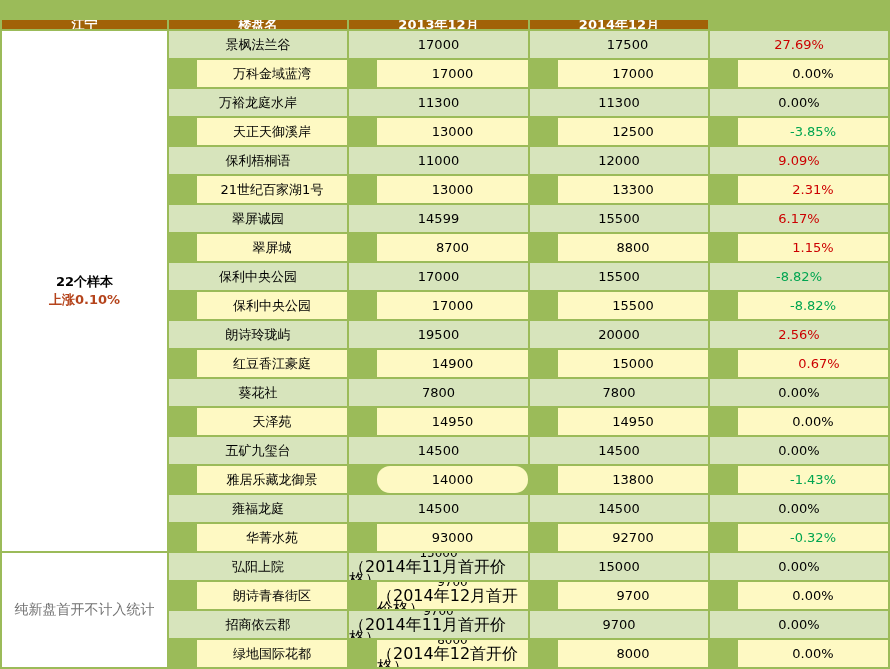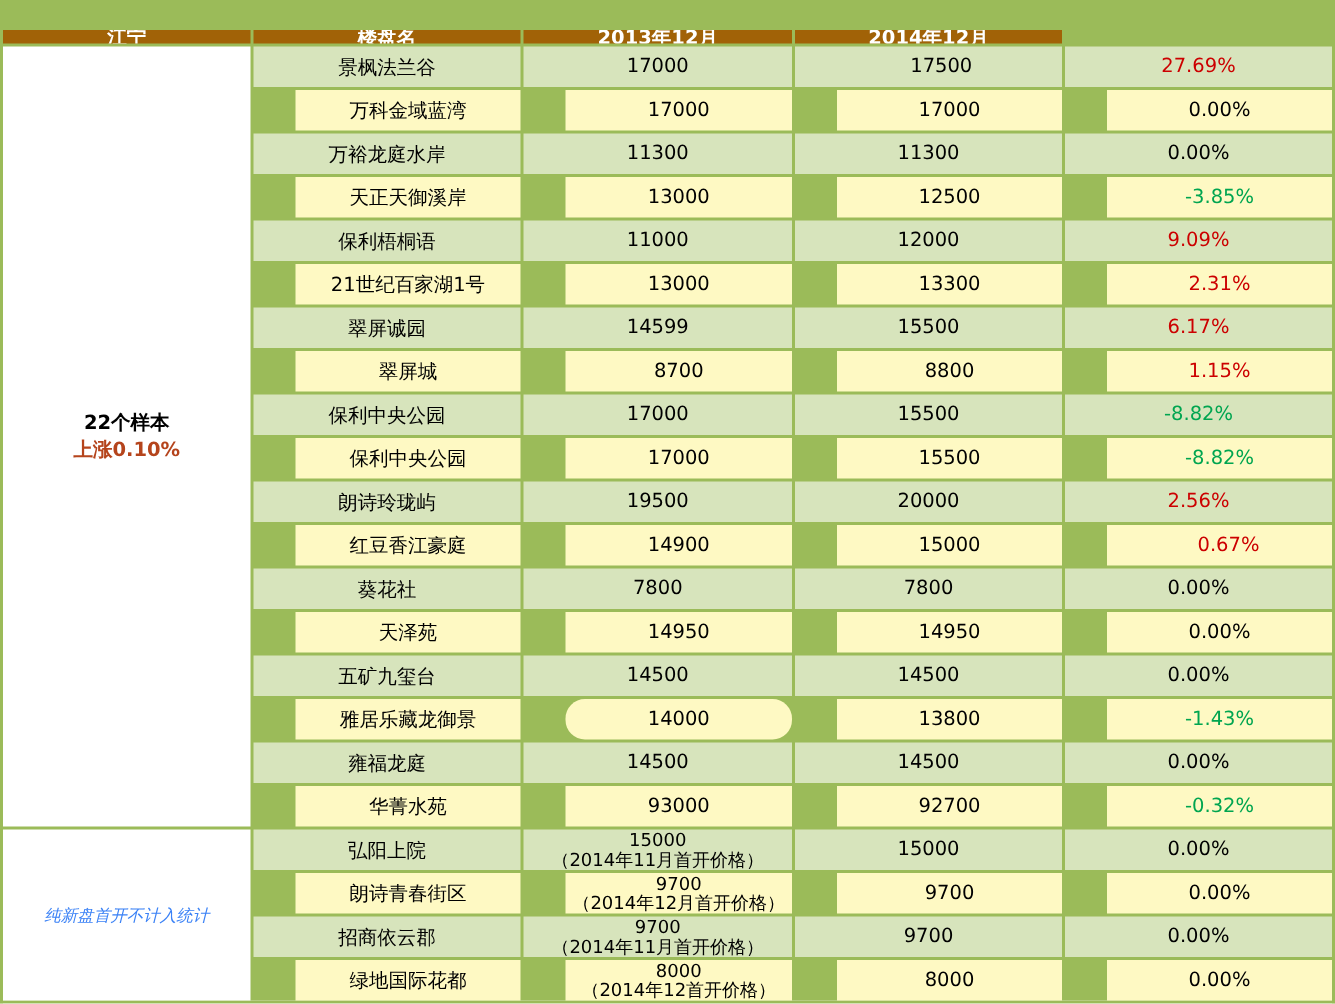--- a/index.html
+++ b/index.html
@@ -16,26 +16,26 @@
     background:#9bbb59;
     width:886px; height:667px;
   }
   .cell { display:flex; align-items:center; justify-content:center; font-size:13px; color:#000; overflow:hidden; }
   .hcell { background:#a16207; color:#ffffff; font-weight:bold; font-size:13px;margin-top:20px; }
   .row-green { background:#d7e4bc; }
   .row-white { background:#fef9c3;margin-left:28px; }
   .left-cell { background:#ffffff; flex-direction:column; text-align:center; }
   .sum-count { font-weight:bold; color:#000; font-size:13px; }
   .sum-change { font-weight:bold; color:#b5441c; font-size:13px; }
-  .footnote { font-size:11px; color:#3b82f6;font-style:italic; }
+  .footnote { font-size:14px; color:#737373; }
   .c-name { font-size:13px; }
   .c-num { font-size:13px; }
   .with-note { flex-direction:column; line-height:13px; }
   .with-note .num-line { font-size:12px; }
-  .note-line { font-size:12px; color:#000; }
+  .note-line { font-size:16px; color:#000; }
   .chg-up { color:#cc0000; }
   .chg-down { color:#00a550; }
   .chg-zero { color:#000000; }
 </style>
 </head>
 <body>
 
 <div class="wrap">
   <div class="grid">
     <div class="cell hcell" style="grid-area:1/1/2/2">江宁</div>

